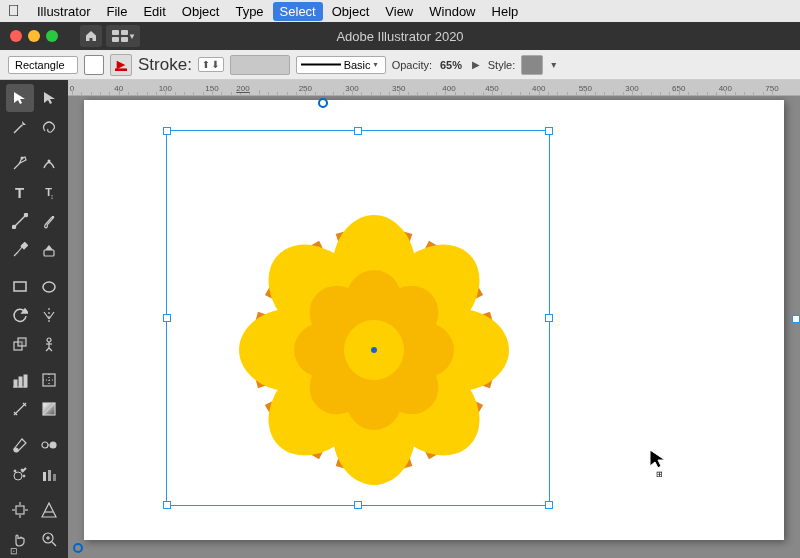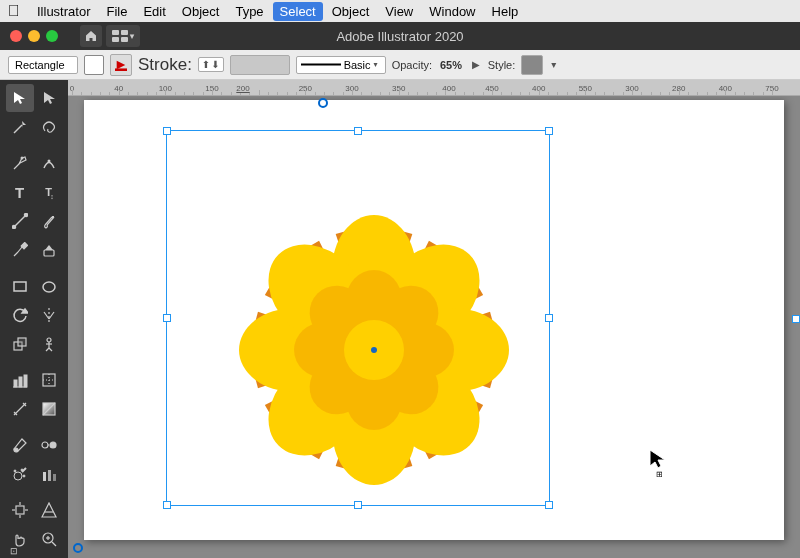--- a/index.html
+++ b/index.html
@@ -693,21 +693,21 @@
         <div class="ruler-tick" style="left: 526.667px; height: 3px;"></div>
         <div class="ruler-tick" style="left: 536px; height: 3px;"></div>
         <div class="ruler-tick" style="left: 545.333px; height: 3px;"></div>
         <div class="ruler-tick" style="left: 554.667px; height: 3px;"></div>
         <span class="ruler-num" style="left: 564px;">300</span>
         <div class="ruler-tick" style="left: 564px; height: 5px;"></div>
         <div class="ruler-tick" style="left: 573.333px; height: 3px;"></div>
         <div class="ruler-tick" style="left: 582.667px; height: 3px;"></div>
         <div class="ruler-tick" style="left: 592px; height: 3px;"></div>
         <div class="ruler-tick" style="left: 601.333px; height: 3px;"></div>
-        <span class="ruler-num" style="left: 610.667px;">280</span>
+        <span class="ruler-num" style="left: 610.667px;">650</span>
         <div class="ruler-tick" style="left: 610.667px; height: 5px;"></div>
         <div class="ruler-tick" style="left: 620px; height: 3px;"></div>
         <div class="ruler-tick" style="left: 629.333px; height: 3px;"></div>
         <div class="ruler-tick" style="left: 638.667px; height: 3px;"></div>
         <div class="ruler-tick" style="left: 648px; height: 3px;"></div>
         <span class="ruler-num" style="left: 657.333px;">400</span>
         <div class="ruler-tick" style="left: 657.333px; height: 5px;"></div>
         <div class="ruler-tick" style="left: 666.667px; height: 3px;"></div>
         <div class="ruler-tick" style="left: 676px; height: 3px;"></div>
         <div class="ruler-tick" style="left: 685.333px; height: 3px;"></div>

